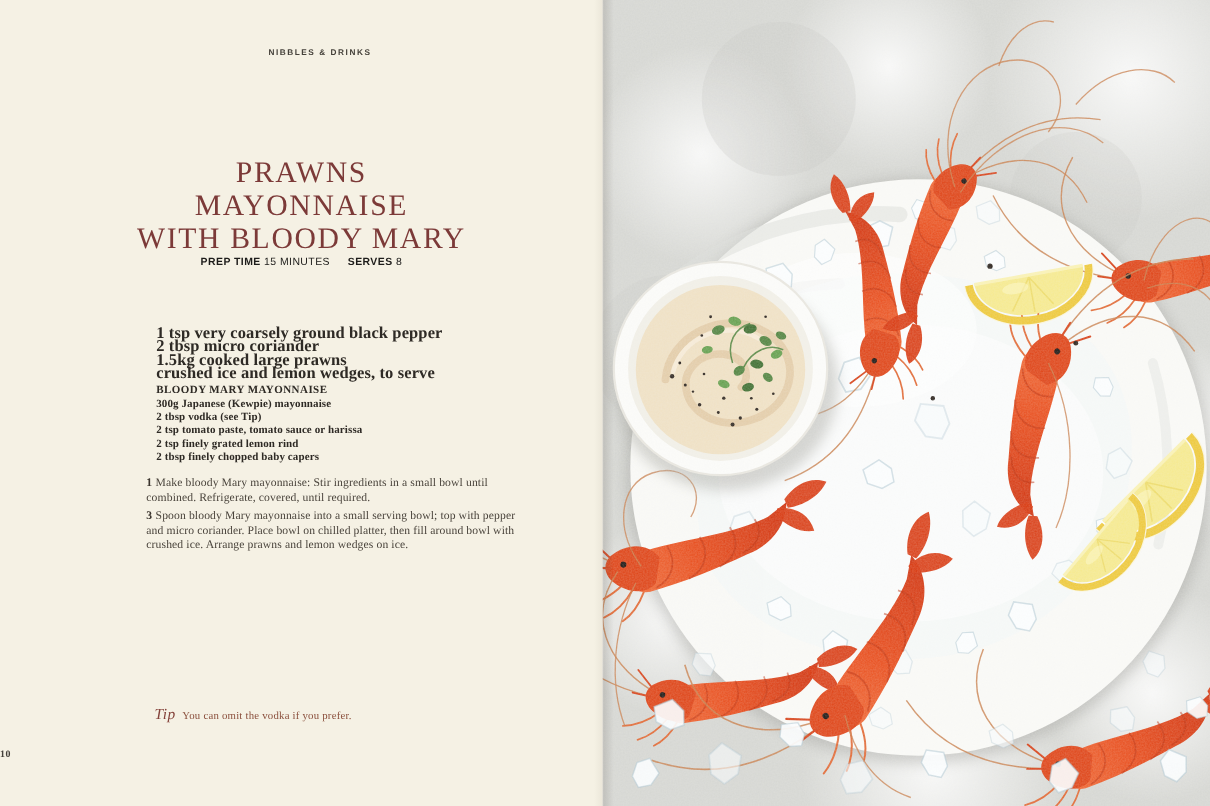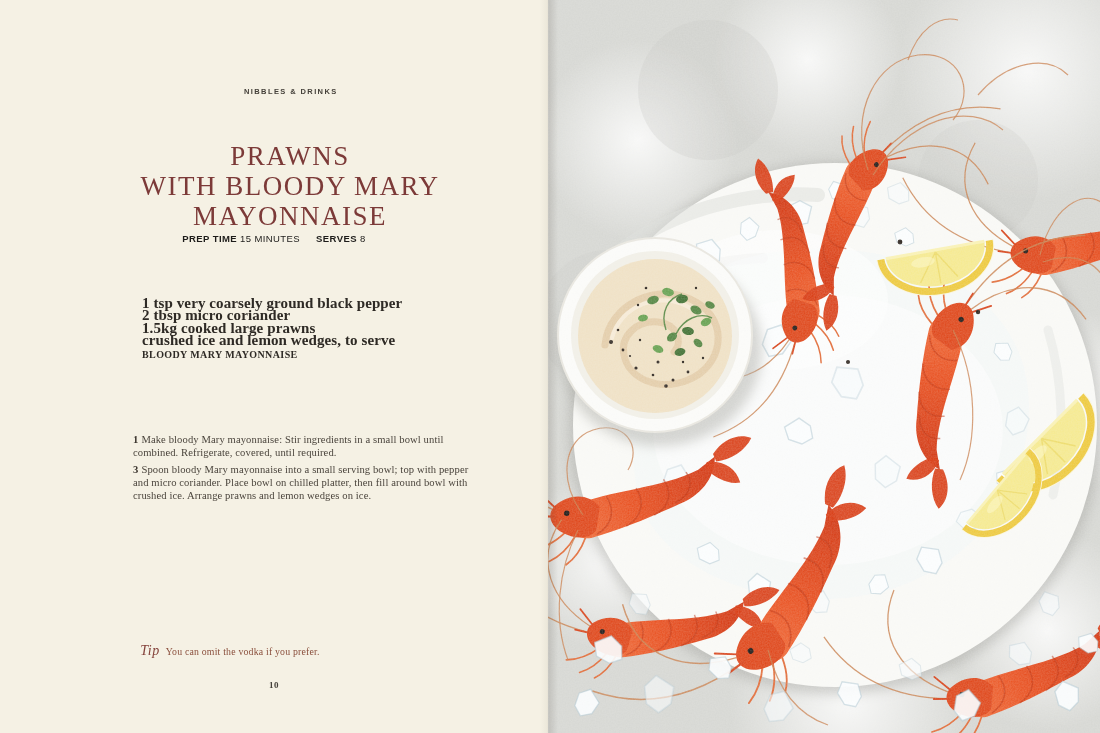--- a/index.html
+++ b/index.html
@@ -7,40 +7,40 @@
     --tip-brown:#8a4f3c; --photo-grey:#d6d7d3;
   }
   *{margin:0;padding:0;box-sizing:border-box;}
   html,body{width:1100px;height:733px;overflow:hidden;}
   body{font-family:"Liberation Serif",serif;background:#fff;position:relative;}
   .spread{position:absolute;inset:0;display:flex;}
 
   
   .left-page{position:relative;width:548px;height:733px;background:var(--paper);flex:none;}
   .kicker{position:absolute;left:244px;top:43px;font-family:"Liberation Sans",sans-serif;
-    font-size:7.5px;font-weight:700;letter-spacing:1.4px;color:#45413a;margin-top:44px;}
+    font-size:7.5px;font-weight:700;letter-spacing:1.4px;color:#45413a;}
   .title{position:absolute;left:0;top:141px;width:548px;text-align:center;
-    color:var(--title-maroon);font-size:27px;line-height:30px;letter-spacing:1.5px;font-weight:400;margin-left:16px;}
+    color:var(--title-maroon);font-size:27px;line-height:30px;letter-spacing:1.5px;font-weight:400;}
   .meta{position:absolute;left:0;top:233px;width:548px;text-align:center;
     font-family:"Liberation Sans",sans-serif;font-size:9.5px;letter-spacing:.4px;color:#1d1c1a;}
   .meta .b{font-weight:700;}
   .meta .gap{display:inline-block;width:10px;}
   .ing-list{position:absolute;left:142px;top:297px;list-style:none;
     font-size:15px;font-weight:700;color:var(--ink);line-height:12.4px;letter-spacing:.1px;}
   .sub-title{position:absolute;left:142px;top:349px;font-size:10px;font-weight:700;
     color:var(--ink);letter-spacing:.4px;}
   .ing-list2{position:absolute;left:142px;top:362px;list-style:none;
     font-size:10px;font-weight:700;color:var(--ink);line-height:12.1px;letter-spacing:.1px;}
   .steps{position:absolute;left:133px;top:434px;width:346px;color:var(--method);}
   .step{font-size:10.6px;line-height:12.7px;margin-bottom:5px;letter-spacing:.1px;}
   .step .n{font-weight:700;color:#3a342d;margin-right:3px;}
   .tip{position:absolute;left:0;top:641px;width:460px;text-align:center;color:var(--tip-brown);}
   .tip .tip-label{font-style:italic;font-size:14px;letter-spacing:.5px;color:#84423a;margin-right:6px;}
   .tip .tip-text{font-size:9.8px;letter-spacing:.2px;}
-  .folio{position:absolute;left:0;top:680px;width:548px;text-align:center;
+  .folio{position:absolute;left:0;top:680px;width:548px;text-align:left;
     font-size:9px;font-weight:700;color:#44403a;letter-spacing:.5px;}
 
   
   .right-page{position:relative;width:552px;height:733px;flex:none;background:var(--photo-grey);}
   .right-page svg{display:block;}
   .gutter{position:absolute;left:540px;top:0;width:18px;height:733px;pointer-events:none;
     background:linear-gradient(to right,rgba(0,0,0,0) 0%,rgba(90,80,60,.06) 40%,rgba(60,50,40,.14) 50%,rgba(0,0,0,0) 100%);}
 
   
   .pr-body{fill:url(#gP);}
@@ -62,41 +62,48 @@
 </head>
 <body>
 
 <div class="spread">
 
   <section class="left-page">
     <div class="kicker">NIBBLES &amp; DRINKS</div>
 
     <h1 class="title">
       <div>PRAWNS</div>
+      <div>MAYONNAISE</div>
       <div>WITH BLOODY MARY</div>
-      <div>MAYONNAISE</div>
     </h1>
 
     <div class="meta">
       <span class="b">PREP TIME</span>
       <span>15 MINUTES</span>
       <span class="gap"></span>
       <span class="b">SERVES</span>
       <span>8</span>
     </div>
 
     <ul class="ing-list">
       <li>1 tsp very coarsely ground black pepper</li>
       <li>2 tbsp micro coriander</li>
       <li>1.5kg cooked large prawns</li>
       <li>crushed ice and lemon wedges, to serve</li>
     </ul>
 
     <div class="sub-title">BLOODY MARY MAYONNAISE</div>
 
+    <ul class="ing-list2">
+      <li>300g Japanese (Kewpie) mayonnaise</li>
+      <li>2 tbsp vodka (see Tip)</li>
+      <li>2 tsp tomato paste, tomato sauce or harissa</li>
+      <li>2 tsp finely grated lemon rind</li>
+      <li>2 tbsp finely chopped baby capers</li>
+    </ul>
 
     <div class="steps">
       <p class="step">
         <span class="n">1</span><span>Make bloody Mary mayonnaise: Stir ingredients in a small bowl until combined. Refrigerate, covered, until required.</span>
       </p>
       <p class="step">
         <span class="n">3</span><span>Spoon bloody Mary mayonnaise into a small serving bowl; top with pepper and micro coriander. Place bowl on chilled platter, then fill around bowl with crushed ice. Arrange prawns and lemon wedges on ice.</span>
       </p>
     </div>
 

